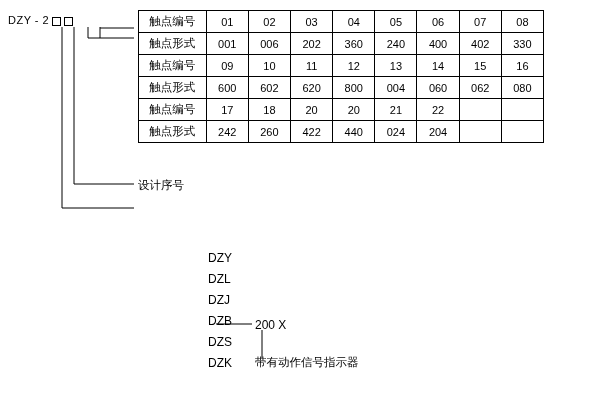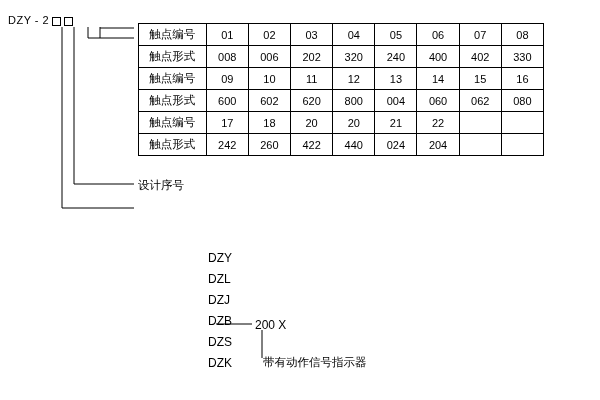--- a/index.html
+++ b/index.html
@@ -40,21 +40,20 @@
   }
   
   .table-wrap {
     position: absolute;
     left: 138px;
     top: 10px;
   }
   table.contact-table {
     border-collapse: collapse;
     table-layout: fixed;
-    margin-top: 13px;
   }
   table.contact-table td {
     border: 1px solid #000;
     height: 21px;
     text-align: center;
     vertical-align: middle;
     font-size: 11px;
     padding: 0;
   }
   table.contact-table td.rowhead {
@@ -106,21 +105,20 @@
     top: 318px;
     font-size: 12px;
     white-space: nowrap;
   }
   .annot-indicator {
     position: absolute;
     left: 255px;
     top: 355px;
     font-size: 11.5px;
     white-space: nowrap;
-    margin-left: 8px;
   }
 </style>
 </head>
 <body>
 
 <div class="root">
 
   <div class="model-code">
     <span>DZY - 2</span><span class="box"></span><span class="box"></span>
   </div>
@@ -150,24 +148,24 @@
           <td class="cell">02</td>
           <td class="cell">03</td>
           <td class="cell">04</td>
           <td class="cell">05</td>
           <td class="cell">06</td>
           <td class="cell">07</td>
           <td class="cell">08</td>
         </tr>
         <tr>
           <td class="rowhead">触点形式</td>
-          <td class="cell">008</td>
+          <td class="cell">001</td>
           <td class="cell">006</td>
           <td class="cell">202</td>
-          <td class="cell">320</td>
+          <td class="cell">360</td>
           <td class="cell">240</td>
           <td class="cell">400</td>
           <td class="cell">402</td>
           <td class="cell">330</td>
         </tr>
         <tr>
           <td class="rowhead">触点编号</td>
           <td class="cell">09</td>
           <td class="cell">10</td>
           <td class="cell">11</td>

